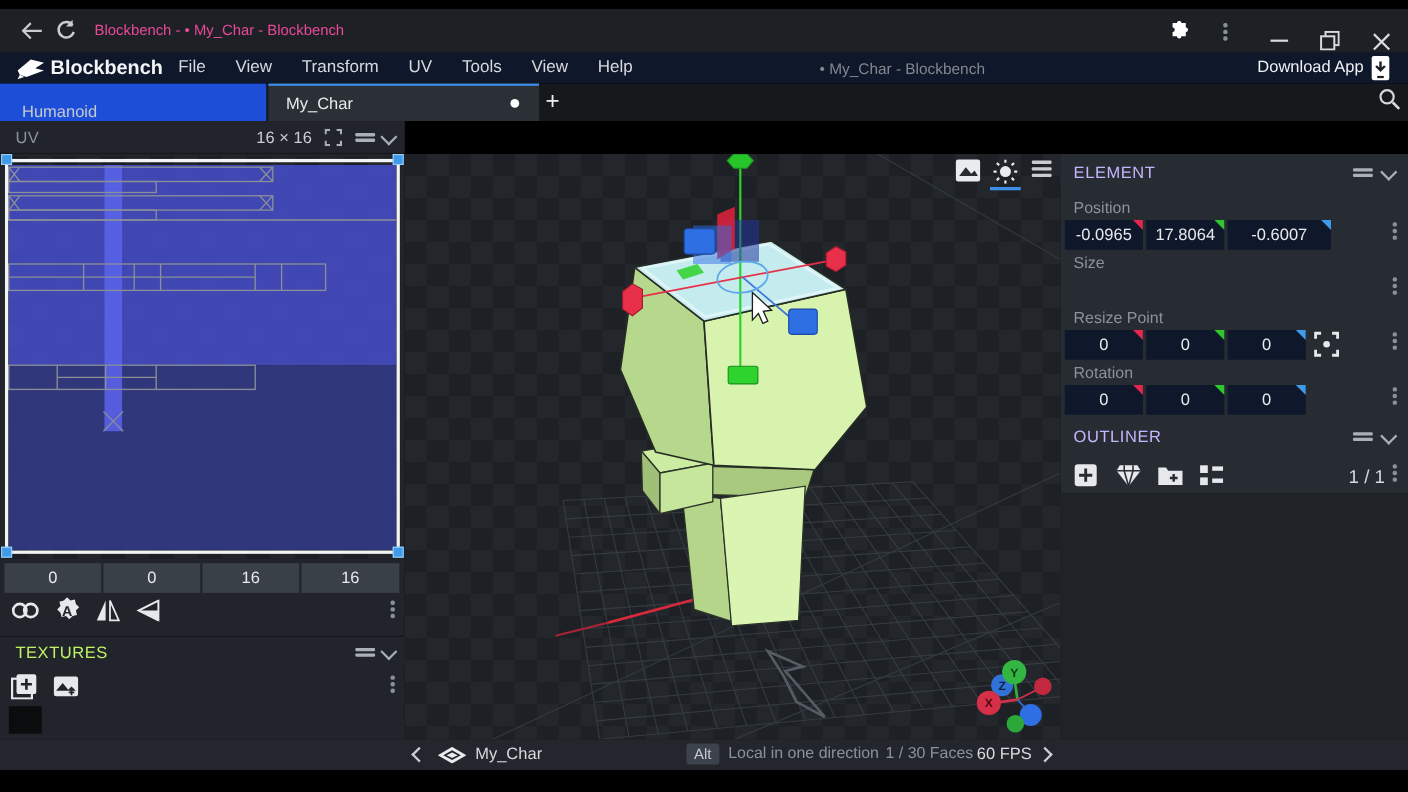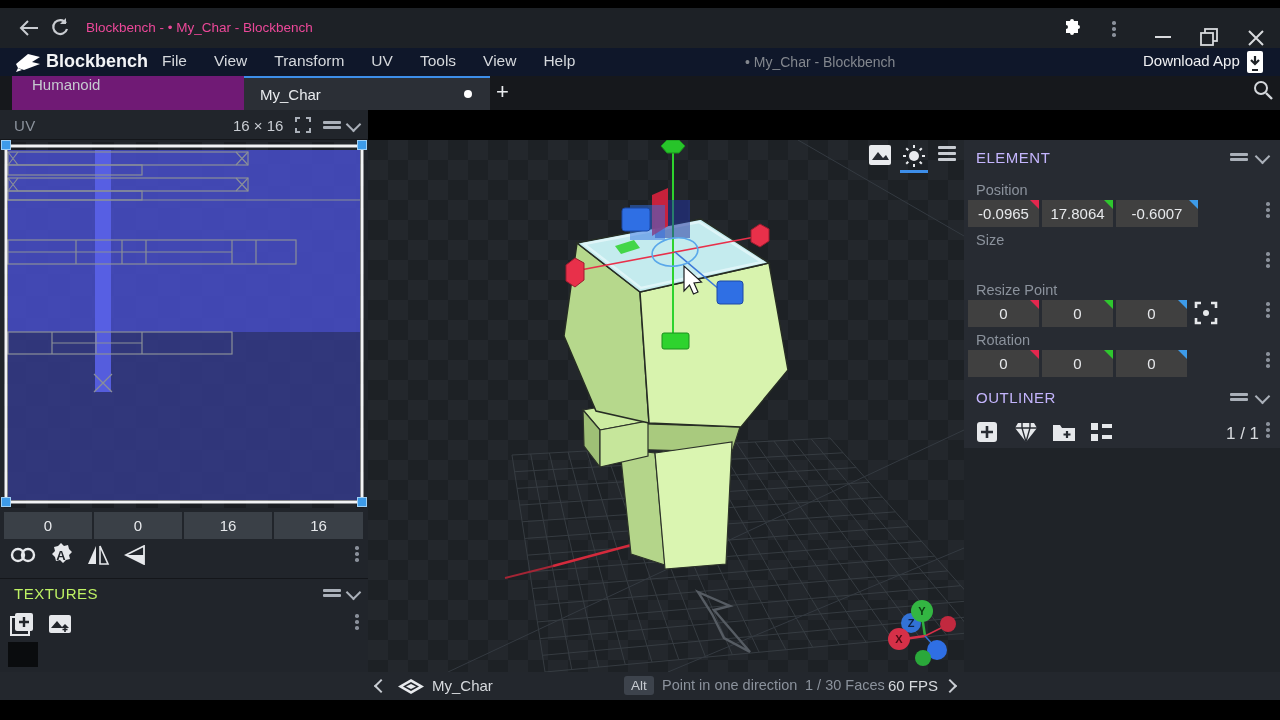--- a/index.html
+++ b/index.html
@@ -10,21 +10,21 @@
   .row{display:flex;align-items:center;}
 
   
   .titlebar{left:0;top:8px;width:1280px;height:40px;background:#1d2126;}
   .menubar{left:0;top:48px;width:1280px;height:28px;background:#0f172a;}
   .tabrow{left:0;top:76px;width:1280px;height:34px;background:#16181c;}
   .title-text{color:#ec4899;font-size:13.5px;}
   .menu-item{color:#d6d9dd;font-size:15.5px;margin-right:27px;cursor:default;}
   .brand{color:#f3f4f6;font-size:18px;font-weight:bold;margin-right:22px;}
   .center-title{color:#83878e;font-size:14px;text-align:right;}
-  .humanoid-zone{left:12px;top:76px;width:242px;height:34px;background:#701a75;display:flex;align-items:flex-start;}
+  .humanoid-zone{left:0;top:76px;width:242px;height:34px;background:#1d4ed8;display:flex;align-items:flex-end;}
   .tab-active{left:244px;top:76px;width:246px;height:34px;background:#2b2f36;border-top:2px solid #3d8ee9;
               box-sizing:border-box;display:flex;align-items:center;}
   .tab-dot{width:8px;height:8px;border-radius:50%;background:#fff;}
   .plus{font-size:22px;color:#e9ebee;}
 
   
   .topstrip{left:368px;top:110px;width:912px;height:30px;background:#21252b;border-bottom:1px solid #14161a;box-sizing:border-box;margin-top:30px;}
   .uvheader{left:0;top:110px;width:368px;height:30px;background:#21252b;border-bottom:1px solid #14161a;box-sizing:border-box;}
   .tbtn{height:28px;display:flex;align-items:center;justify-content:center;}
   .active-underline{position:absolute;left:0;bottom:-2px;width:100%;height:3px;background:#3d8ee9;}
@@ -41,21 +41,21 @@
       linear-gradient(45deg,#23272c 25%,transparent 25%,transparent 75%,#23272c 75%),
       linear-gradient(45deg,#23272c 25%,transparent 25%,transparent 75%,#23272c 75%);
     background-size:40px 40px;background-position:0 0,20px 20px;}
   .sec-header{color:#c4b5fd;font-size:15px;letter-spacing:.5px;}
   .sec-label{color:#8b929c;font-size:14.5px;}
   .hamb{width:18px;height:2.5px;background:#aab0b9;border-radius:1px;box-shadow:0 5px 0 #aab0b9;}
   .hamb3{width:18px;height:2.5px;background:#c9cdd3;border-radius:1px;box-shadow:0 6px 0 #c9cdd3,0 12px 0 #c9cdd3;}
   .chev{width:9px;height:9px;border-right:2.5px solid #aab0b9;border-bottom:2.5px solid #aab0b9;transform:rotate(45deg);}
   .kebab{width:3.5px;height:3.5px;border-radius:50%;background:#8a909a;box-shadow:0 6px 0 #8a909a,0 12px 0 #8a909a;}
 
-  .nfield{background:#404040;height:27px;display:flex;align-items:center;justify-content:center;
+  .nfield{background:#0f172a;height:27px;display:flex;align-items:center;justify-content:center;
           color:#e7e9ec;font-size:15px;position:relative;}
   .corner{position:absolute;top:0;right:0;width:0;height:0;border-left:9px solid transparent;}
   .corner.red{border-top:9px solid #e3274d;}
   .corner.green{border-top:9px solid #2ec72e;}
   .corner.blue{border-top:9px solid #3d9be9;}
 
   .uvfield{background:#3a4047;height:27px;display:flex;align-items:center;justify-content:center;color:#e7e9ec;font-size:15px;}
 
   .outliner-row{position:absolute;left:2px;width:306px;height:27px;display:flex;align-items:center;color:#e0e3e7;font-size:15px;}
   .eye{margin-left:auto;margin-right:10px;display:flex;}
@@ -456,21 +456,21 @@
     <span class="abs sec-label" style="left:12px;top:42px">Position</span>
     <div class="abs row" style="left:4px;top:60px;gap:3px">
       <div class="nfield" style="width:71px">
           <span>-0.0965</span>
           <span class="corner red"></span>
         </div>
       <div class="nfield" style="width:71px">
           <span>17.8064</span>
           <span class="corner green"></span>
         </div>
-      <div class="nfield" style="width:82px">
+      <div class="nfield" style="width:94px">
           <span>-0.6007</span>
           <span class="corner blue"></span>
         </div>
     </div>
     <span class="abs kebab" style="left:302px;top:62px"></span>
 
     <span class="abs sec-label" style="left:12px;top:92px">Size</span>
     <span class="abs kebab" style="left:302px;top:112px"></span>
 
     <span class="abs sec-label" style="left:12px;top:142px">Resize Point</span>
@@ -541,21 +541,21 @@
 
   <div class="abs statusbar">
     <span class="abs chevtxt" style="left:376px;top:9px;transform:rotate(135deg)"></span>
     <svg class="abs" style="left:398px;top:7px" width="26" height="15" viewBox="0 0 26 15">
         <polygon points="13,0 26,7.5 13,15 0,7.5" fill="#e9ebee"></polygon>
         <polygon points="13,3 21,7.5 13,12 5,7.5" fill="#23272d"></polygon>
         <polygon points="13,5 18,7.5 13,10 8,7.5" fill="#e9ebee"></polygon>
       </svg>
     <span class="abs" style="left:432px;top:5px;color:#d7dade;font-size:15px">My_Char</span>
     <span class="abs alt-badge" style="left:624px;top:4px">Alt</span>
-    <span class="abs dim" style="left:662px;top:5px">Point in one direction</span>
+    <span class="abs dim" style="left:662px;top:5px">Local in one direction</span>
     <span class="abs dim" style="left:805px;top:5px">1 / 30 Faces</span>
     <span class="abs" style="left:888px;top:5px;color:#d7dade;font-size:15px">60 FPS</span>
     <span class="abs chevtxt" style="left:945px;top:9px;transform:rotate(-45deg)"></span>
   </div>
 
   <div class="abs" style="left:0;top:700px;width:1280px;height:20px;background:#000"></div>
   <div class="abs" style="left:0;top:0;width:1280px;height:8px;background:#000"></div>
 </div>
 
 </body></html>

